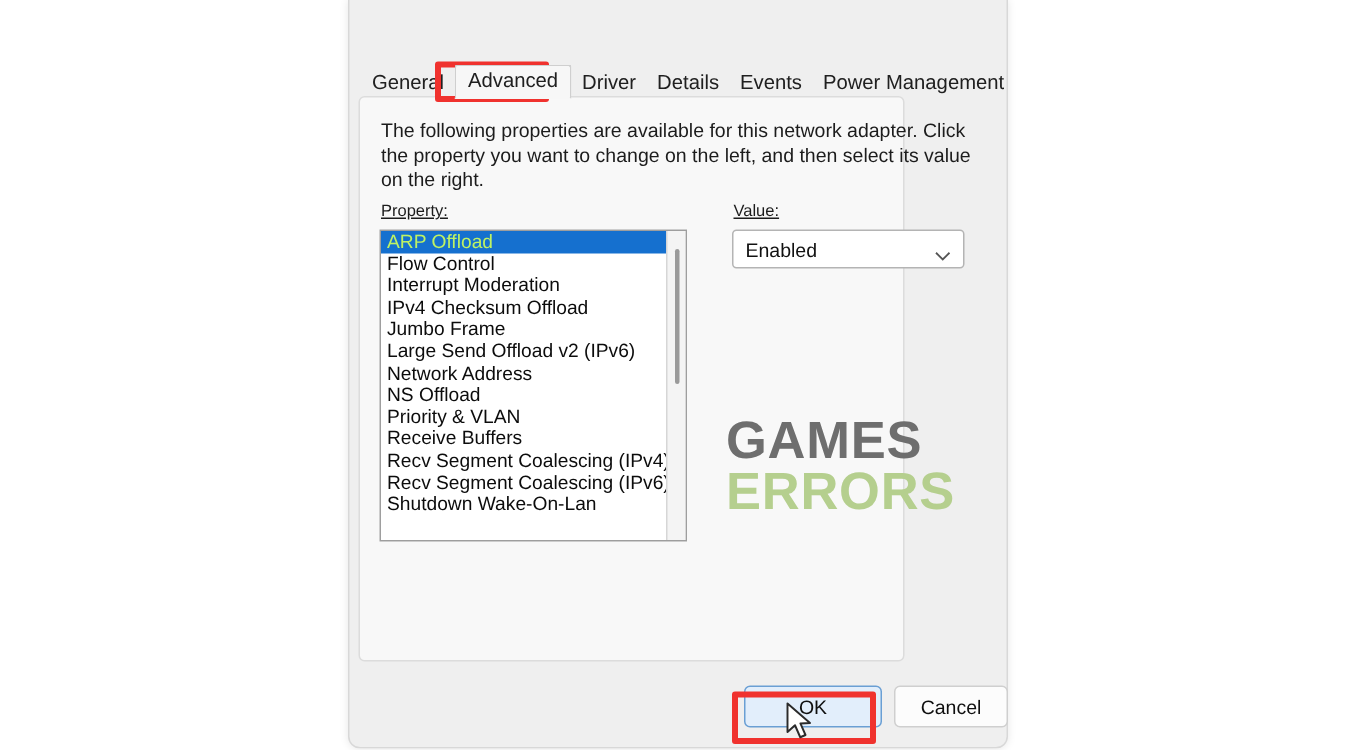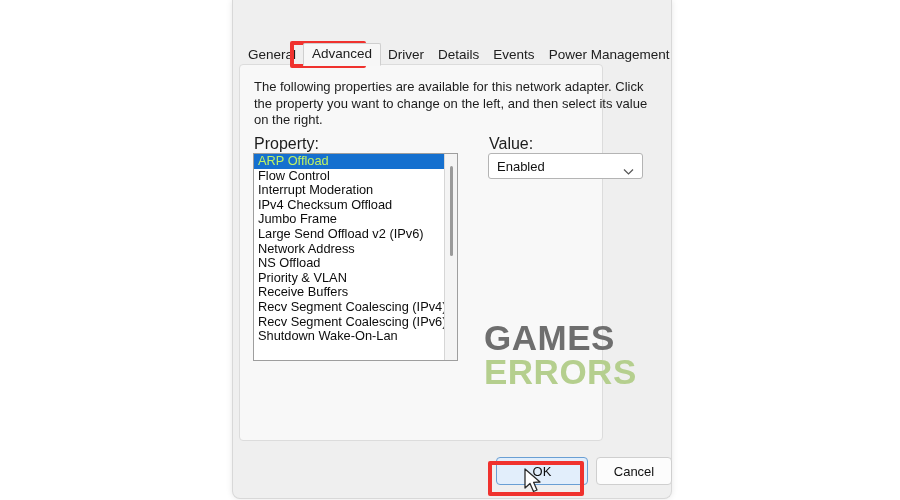--- a/index.html
+++ b/index.html
@@ -112,22 +112,23 @@
     left: 14px;
     top: 14px;
     width: 395px;
     font-size: 13px;
     line-height: 16.5px;
     color: #1c1c1c;
   }
 
   .field-label {
     position: absolute;
-    font-size: 16px;
+    font-size: 11px;
     color: #1c1c1c;
+    text-decoration: underline;
   }
   #prop-label { left: 14px; top: 70px; }
   #val-label  { left: 249px; top: 70px; }
 
   
   #listbox {
     position: absolute;
     left: 13px;
     top: 88px;
     width: 205px;
@@ -203,21 +204,20 @@
   }
 
   
   #watermark {
     position: absolute;
     left: 244px;
     top: 212px;
     text-align: left;
     line-height: 34px;
     user-select: none;
-    margin-top: 44px;
   }
   #wm-games {
     font-size: 35px;
     font-weight: bold;
     color: #6e6e6e;
     letter-spacing: 0.5px;
   }
   #wm-errors {
     font-size: 35px;
     font-weight: bold;

